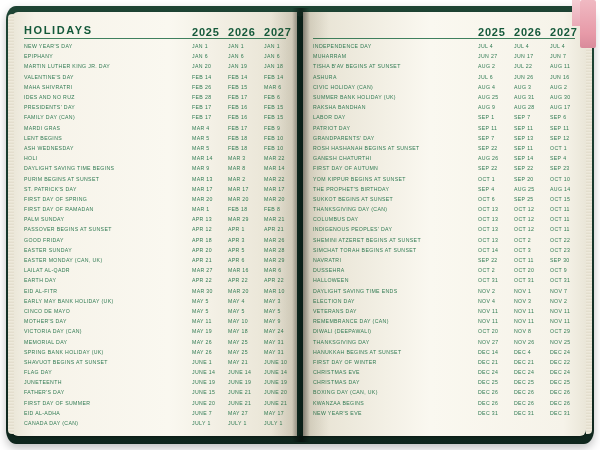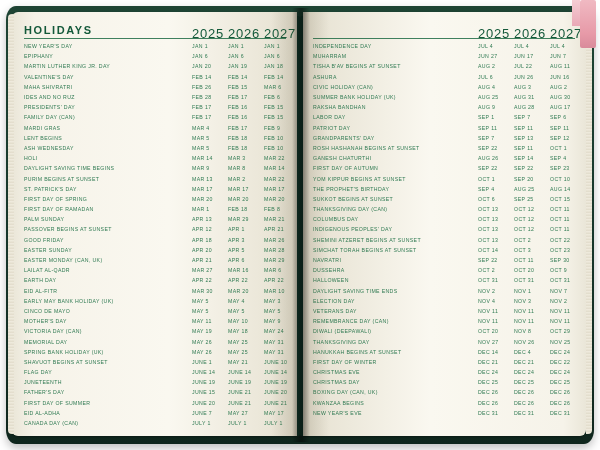--- a/index.html
+++ b/index.html
@@ -99,21 +99,21 @@
     position:absolute;left:0;
     text-transform:uppercase;
   }
   .row .yr{
     position:absolute;text-align:left;text-transform:uppercase;
   }
   .hdr-title{
     font-size:11px;font-weight:bold;color:#14593a;letter-spacing:1.6px;
   }
   .yr-hd{
-    font-size:13px;font-weight:normal;color:#14593a;letter-spacing:.8px;
+    font-size:11px;font-weight:bold;color:#14593a;letter-spacing:.8px;
   }
   
   .gutter-shade-l{
     position:absolute;right:0;top:0;width:26px;height:100%;
     background:linear-gradient(90deg,rgba(120,110,80,0) 0%,rgba(90,80,55,.20) 100%);
     pointer-events:none;z-index:7;
   }
   .gutter-shade-r{
     position:absolute;left:0;top:0;width:26px;height:100%;
     background:linear-gradient(270deg,rgba(120,110,80,0) 0%,rgba(90,80,55,.20) 100%);

